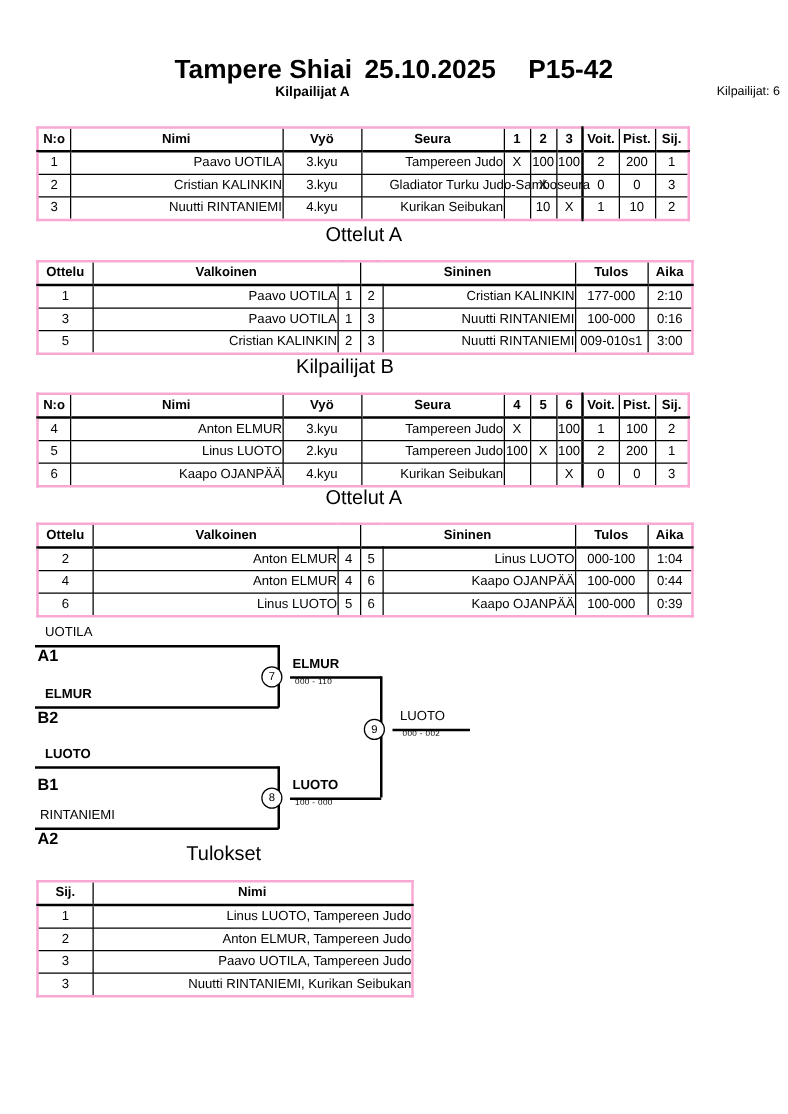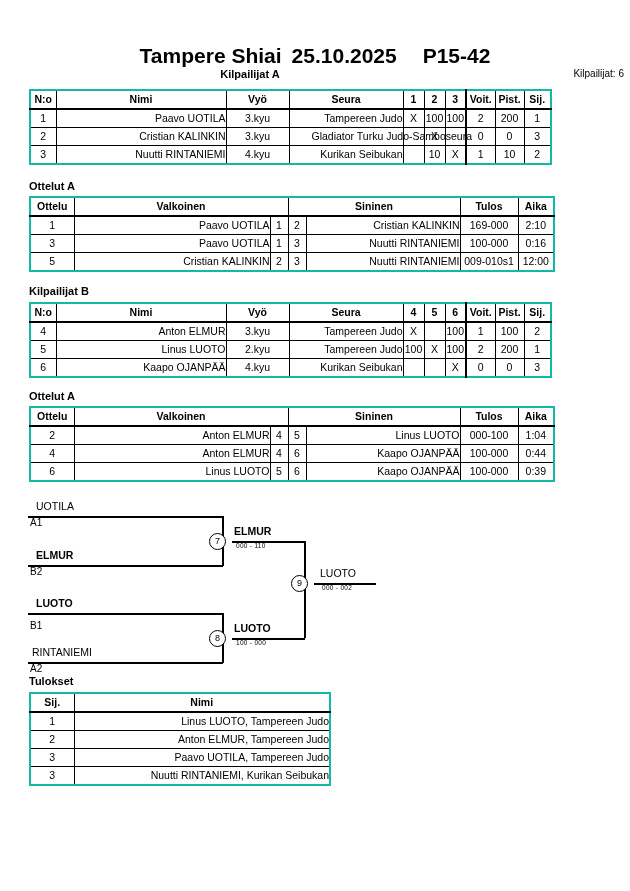--- a/index.html
+++ b/index.html
@@ -42,23 +42,23 @@
     position: absolute;
     right: 6px; top: 68px;
     font-size: 10px;
     font-weight: normal;
     color: #000;
   }
 
   
   .section-caption {
     position: absolute;
-    font-size: 11px;
-    font-weight: bold;
-    text-align: left;
+    font-size: 16px;
+    font-weight: normal;
+    text-align: center;
   }
 
   
   .grid-table {
     position: absolute;
     border-collapse: collapse;
     font-size: 10.5px;
     background: #fff;
     table-layout: fixed;
   }
@@ -71,21 +71,22 @@
     white-space: nowrap;
     font-weight: normal;
     background: #fff;
   }
   .grid-table thead th {
     font-weight: bold;
     text-align: center;
   }
   
   .grid-table {
-    border: 2px solid #14b8a6;
+    border: 2px solid #f9a8d4;
+    margin-top: 12px;
   }
   .c  { text-align: center; }
   .l  { text-align: right; padding-left: 5px !important; }
   .b  { font-weight: bold; }
 
   
   .grid-table thead th { border-bottom: 2px solid #000; }
 
   
   .sep-left { border-left: 2px solid #000 !important; }
@@ -118,22 +119,23 @@
   .bk-v { width: 1.5px; }
 
   .bk-name {
     position: absolute;
     font-size: 10.5px;
     white-space: nowrap;
   }
   .bk-name.win { font-weight: bold; }
   .bk-seed {
     position: absolute;
-    font-size: 10px;
+    font-size: 13px;
     white-space: nowrap;
+    font-weight: bold;
   }
   .bk-score {
     position: absolute;
     font-size: 6.5px;
     white-space: nowrap;
     letter-spacing: 0.3px;
   }
   .bk-circle {
     position: absolute;
     width: 15px; height: 15px;
@@ -245,40 +247,40 @@
       <th>Aika</th>
     </tr>
   </thead>
   <tbody>
     <tr>
       <td class="c">1</td>
       <td class="l b">Paavo UOTILA</td>
       <td class="c">1</td>
       <td class="c">2</td>
       <td class="l">Cristian KALINKIN</td>
-      <td class="c">169-000</td>
+      <td class="c">177-000</td>
       <td class="c">2:10</td>
     </tr>
     <tr>
       <td class="c">3</td>
       <td class="l b">Paavo UOTILA</td>
       <td class="c">1</td>
       <td class="c">3</td>
       <td class="l">Nuutti RINTANIEMI</td>
       <td class="c">100-000</td>
       <td class="c">0:16</td>
     </tr>
     <tr>
       <td class="c">5</td>
       <td class="l">Cristian KALINKIN</td>
       <td class="c">2</td>
       <td class="c">3</td>
       <td class="l b">Nuutti RINTANIEMI</td>
       <td class="c">009-010s1</td>
-      <td class="c">12:00</td>
+      <td class="c">3:00</td>
     </tr>
   </tbody>
 </table>
 
 <div class="section-caption" style="left:29px; top:285px; width:494px;">Kilpailijat B</div>
 
 <table class="grid-table" id="pool-b-table" style="left:29px; top:302px; width:494px;">
   <colgroup>
     <col style="width:26px">
       <col style="width:170px">

